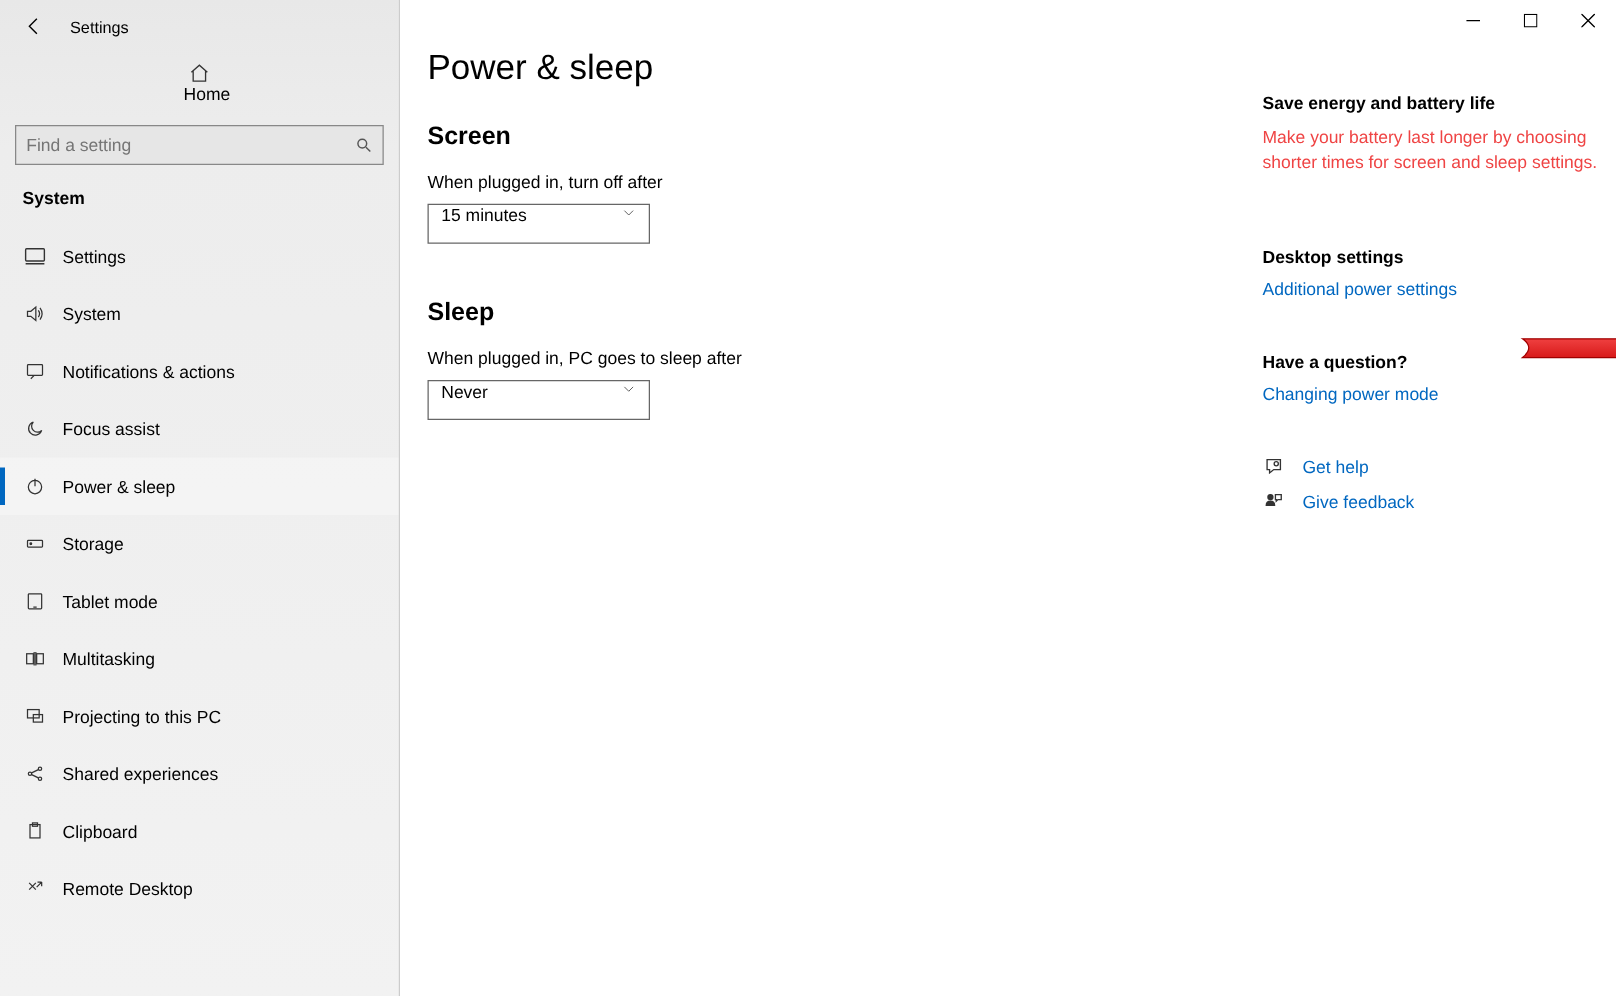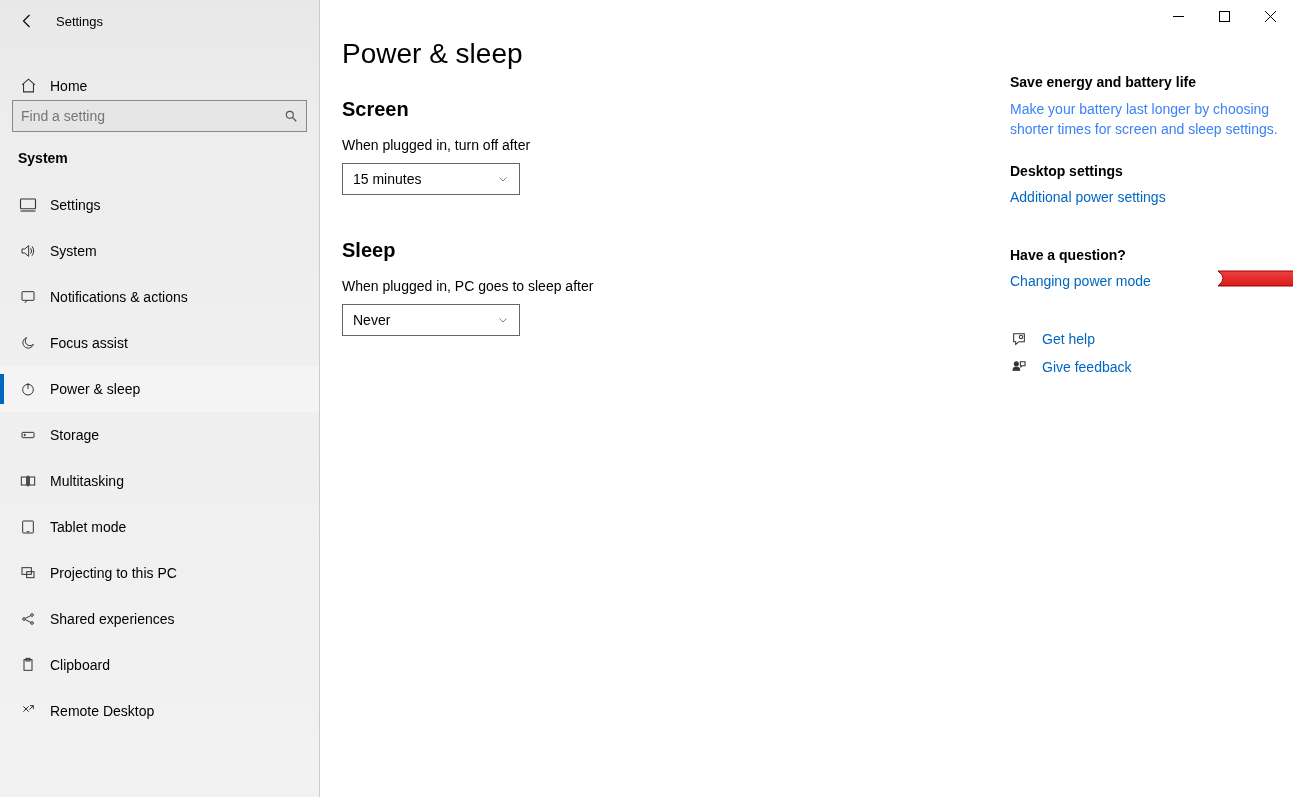--- a/index.html
+++ b/index.html
@@ -2,46 +2,46 @@
 <html><head>
 <meta charset="utf-8">
 <style>
   * { box-sizing: border-box; margin: 0; padding: 0; }
   body { font-family: "Segoe UI", sans-serif; font-size: 14px; color: #000; background: #fff; width: 1293px; height: 797px; overflow: hidden; }
   .window { display: flex; height: 100%; }
   .sidebar { width: 320px; background: linear-gradient(to bottom, #e8e8e8 0%, #ededed 15%, #f2f2f2 100%); display: flex; flex-direction: column; border-right: 1px solid #ccc; }
   .header-row { display: flex; align-items: center; height: 42px; padding: 0 18px; }
   .back-arrow { width: 20px; height: 20px; display: flex; align-items: center; justify-content: center; cursor: default; }
   .header-title { margin-left: 18px; font-size: 13px; }
-  .home-row { display: flex; align-items: flex-end; height: 44px; padding: 0 18px; margin-top: 8px; cursor: default; }
+  .home-row { display: flex; align-items: center; height: 44px; padding: 0 18px; margin-top: 8px; cursor: default; flex-direction: column; }
   .home-row .icon { width: 20px; display:flex; justify-content:center; }
   .home-row .lbl { margin-left: 12px; font-size: 14px; }
   .search-wrap { padding: 0 12px; margin-top: 6px; margin-bottom: 18px; }
   .search-box { display: flex; align-items: center; border: 1px solid #888; background: #e6e6e6; height: 32px; padding: 0 8px; }
   .search-box input { flex: 1; background: transparent; border: none; outline: none; font-size: 14px; color: #555; }
   .section-label { padding: 0 18px; font-weight: 600; font-size: 14px; margin-bottom: 16px; }
   .nav { flex: 1; overflow-y: auto; }
   .nav-item { display: flex; align-items: center; height: 46px; padding: 0 18px; cursor: default; position: relative; }
   .nav-item .icon { width: 20px; display:flex; justify-content:center; color:#333; }
   .nav-item .lbl { margin-left: 12px; font-size: 14px; }
   .nav-item.selected::before { content:""; position:absolute; left:0; top:8px; bottom:8px; width:4px; background:#0067c0; }
   .nav-item.selected { background: rgba(255,255,255,0.3); }
   .main { flex: 1; position: relative; background:#fff; }
   .window-controls { position:absolute; top:0; right:0; display:flex; }
   .wc-btn { width:46px; height:32px; display:flex; align-items:center; justify-content:center; cursor:default; }
   .content { padding: 38px 0 0 22px; display:flex; }
   .settings-col { width: 640px; }
   .page-title { font-size: 28px; font-weight: 400; margin-bottom: 28px; }
   .sub-title { font-size: 20px; font-weight: 700; margin-bottom: 16px; }
   .field-label { font-size: 14px; margin-bottom: 10px; }
-  .dropdown { width: 178px; height: 32px; border: 1px solid #666; display:flex; align-items:center; justify-content:space-between; padding: 0 10px; background:#fff; cursor:default; margin-bottom: 44px;}
+  .dropdown { width: 178px; height: 32px; border: 1px solid #666; display:flex; justify-content:space-between; padding: 0 10px; background:#fff; cursor:default; margin-bottom: 44px;}
   .dropdown .val { font-size: 14px; }
   .right-col { width: 280px; margin-left: 28px; padding-top: 36px; }
   .right-heading { font-size: 14px; font-weight: 600; margin-bottom: 10px; }
-  .right-text { font-size: 14px; color: #3b82f6; line-height: 1.4; margin-bottom: 24px; }
+  .right-text { font-size: 14px; color: #ef4444; line-height: 1.4; margin-bottom: 58px; }
   .right-link { font-size: 14px; color: #0067c0; cursor:default; margin-bottom: 42px; display:block;}
   .help-row { display:flex; align-items:flex-end; gap:14px; margin-bottom:12px; }
   .help-row .hicon { width:18px; display:flex; justify-content:center; color:#333; }
   .help-row .hlbl { color:#0067c0; font-size:14px; }
   .arrow-annotation { position:absolute; left:888px; top:256px; pointer-events:none; }
   svg { display:block; }
 </style>
 </head>
 <body>
 
@@ -131,35 +131,35 @@
             <svg width="18" height="16" viewBox="0 0 24 24" stroke="#333" stroke-width="1.5" fill="none">
               <rect x="3" y="8" width="18" height="8" rx="1"></rect>
               <circle cx="7" cy="12" r="1" fill="#333"></circle>
             </svg>
           </span>
         <span class="lbl">Storage</span>
       </div>
       <div class="nav-item">
         <span class="icon">
             <svg width="18" height="16" viewBox="0 0 24 24" stroke="#333" stroke-width="1.5" fill="none">
+              <rect x="4" y="3" width="16" height="18" rx="1"></rect>
+              <path d="M10 19 H14"></path>
+            </svg>
+          </span>
+        <span class="lbl">Tablet mode</span>
+      </div>
+      <div class="nav-item">
+        <span class="icon">
+            <svg width="18" height="16" viewBox="0 0 24 24" stroke="#333" stroke-width="1.5" fill="none">
               <rect x="2" y="6" width="8" height="12"></rect>
               <rect x="14" y="6" width="8" height="12"></rect>
               <path d="M11 4 V20 M13 4 V20"></path>
             </svg>
           </span>
         <span class="lbl">Multitasking</span>
-      </div>
-      <div class="nav-item">
-        <span class="icon">
-            <svg width="18" height="16" viewBox="0 0 24 24" stroke="#333" stroke-width="1.5" fill="none">
-              <rect x="4" y="3" width="16" height="18" rx="1"></rect>
-              <path d="M10 19 H14"></path>
-            </svg>
-          </span>
-        <span class="lbl">Tablet mode</span>
       </div>
       <div class="nav-item">
         <span class="icon">
             <svg width="18" height="16" viewBox="0 0 24 24" stroke="#333" stroke-width="1.5" fill="none">
               <rect x="3" y="4" width="14" height="10"></rect>
               <rect x="10" y="10" width="11" height="9"></rect>
             </svg>
           </span>
         <span class="lbl">Projecting to this PC</span>
       </div>

